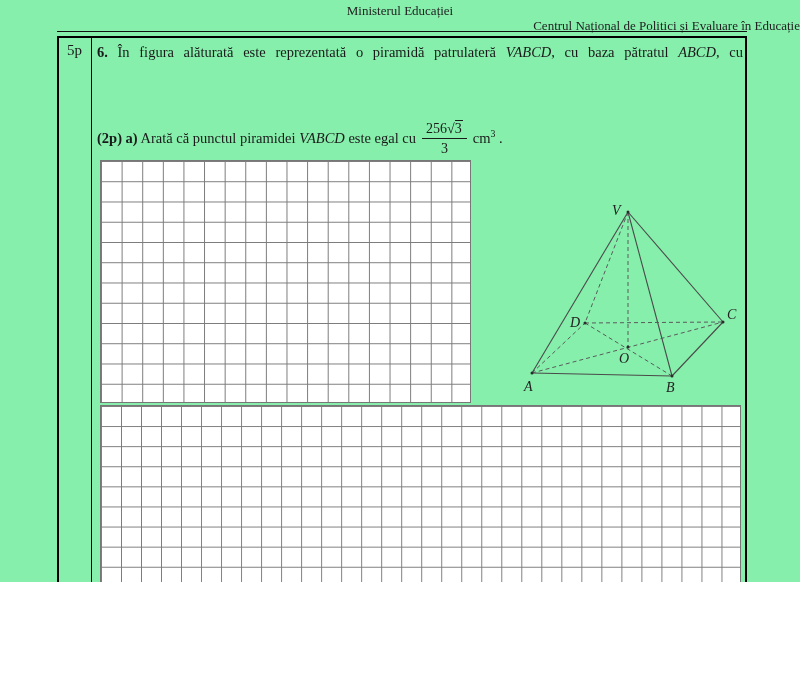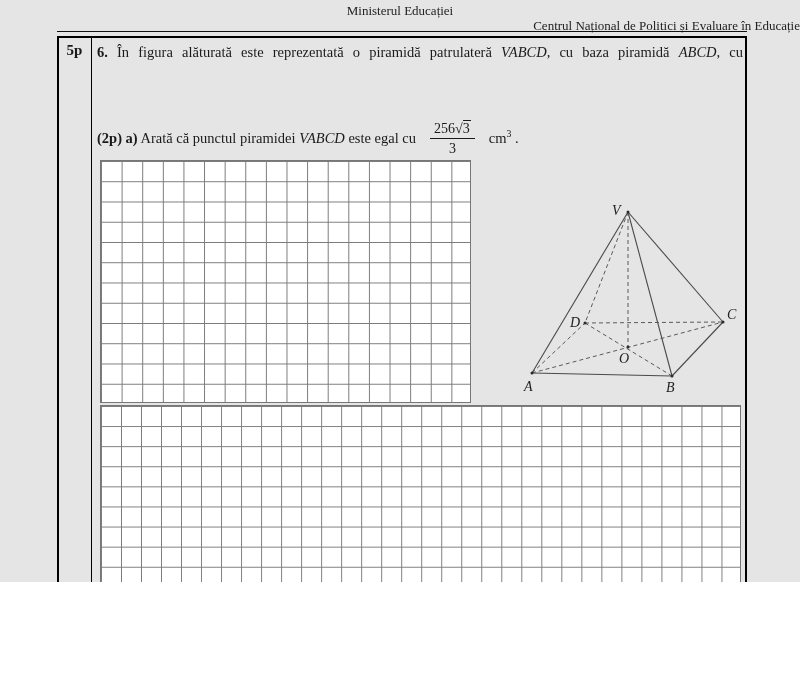--- a/index.html
+++ b/index.html
@@ -1,21 +1,21 @@
 <!DOCTYPE html>
 <html><head>
 <meta charset="utf-8">
 <style>
   * { margin: 0; padding: 0; box-sizing: border-box; }
   html, body { background: #ffffff; }
   .page {
     position: relative;
     width: 800px;
     height: 582px;
-    background: #e5e5e5;
+    background: #86efac;
     overflow: hidden;
     font-family: "Liberation Serif", "DejaVu Serif", serif;
     color: #1a1a1a;
     padding-left: 12px;
   }
   .hdr-line1 {
     position: absolute; top: 3px; left: 0; width: 800px;
     text-align: center; font-size: 13px; color: #222;
   }
   .hdr-line2 {
@@ -29,38 +29,38 @@
   .tbl-top {
     position: absolute; top: 36px; left: 57px; width: 690px; height: 2px;
     background: #000;
   }
   .vline { position: absolute; top: 36px; height: 659px; background: #000; }
   .vline.left  { left: 57px;  width: 2px; }
   .vline.mid   { left: 91px;  width: 1px; }
   .vline.right { left: 745px; width: 2px; }
   .points-cell {
     position: absolute; top: 42px; left: 58px; width: 33px;
-    text-align: center; font-weight: bold; font-size: 15px;
+    text-align: center; font-weight: normal; font-size: 15px;
   }
   .statement {
     position: absolute; top: 39px; left: 97px; width: 646px;
     font-size: 14.5px; line-height: 26.5px;
   }
   .jline { text-align: justify; text-align-last: justify; }
   .bold { font-weight: bold; }
   .italic { font-style: italic; }
   .sup { vertical-align: super; font-size: 0.68em; line-height: 0; }
   .bigparen { font-size: 1.28em; vertical-align: -0.06em; }
   .sqrt { white-space: nowrap; }
   .sqrt .radicand { border-top: 1px solid #1a1a1a; padding: 0 1px 0 0; }
   .part-a {
     position: absolute; top: 115px; left: 97px; width: 648px; height: 47px;
     font-size: 14.5px; display: flex; align-items: center; flex-wrap: nowrap;
   }
-  .frac { display: inline-block; text-align: center; margin: 0 14px; font-size: 14px; line-height: 1.25; }
+  .frac { display: inline-block; text-align: center; margin: 0 6px; font-size: 14px; line-height: 1.25; }
   .frac .num { display: block; padding: 0 4px 1px; border-bottom: 1px solid #1a1a1a; }
   .frac .den { display: block; padding-top: 1px; }
   .grid {
     position: absolute; border: 1px solid #777;
     background-image:
       linear-gradient(#7b7b7b 1px, transparent 1px),
       linear-gradient(90deg, #7b7b7b 1px, transparent 1px);
     background-color: #fff;
   }
   .grid-a { left: 100px; top: 160px; width: 371px; height: 243px; background-size: 20.61px 20.25px; }
@@ -83,21 +83,21 @@
   <div class="hdr-rule"></div>
 
   <div class="tbl-top"></div>
   <div class="vline left"></div>
   <div class="vline mid"></div>
   <div class="vline right"></div>
 
   <div class="points-cell">5p</div>
 
   <div class="statement">
-    <div class="jline"><span class="bold">6.</span><span> În figura alăturată este reprezentată o piramidă patrulateră </span><span class="italic">VABCD</span><span>, cu baza piramidă </span><span class="italic">ABCD</span><span>, cu</span></div>
+    <div class="jline"><span class="bold">6.</span><span> În figura alăturată este reprezentată o piramidă patrulateră </span><span class="italic">VABCD</span><span>, cu baza pătratul </span><span class="italic">ABCD</span><span>, cu</span></div>
   </div>
 
   <div class="part-a">
     <span><span class="bold">(2p) a)</span><span> Arată că punctul piramidei </span><span class="italic">VABCD</span><span> este egal cu</span></span>
     <span class="frac">
       <span class="num"><span>256</span><span class="sqrt"><span>√</span><span class="radicand">3</span></span></span>
       <span class="den">3</span>
     </span>
     <span><span>cm</span><span class="sup">3</span><span> .</span></span>
   </div>

